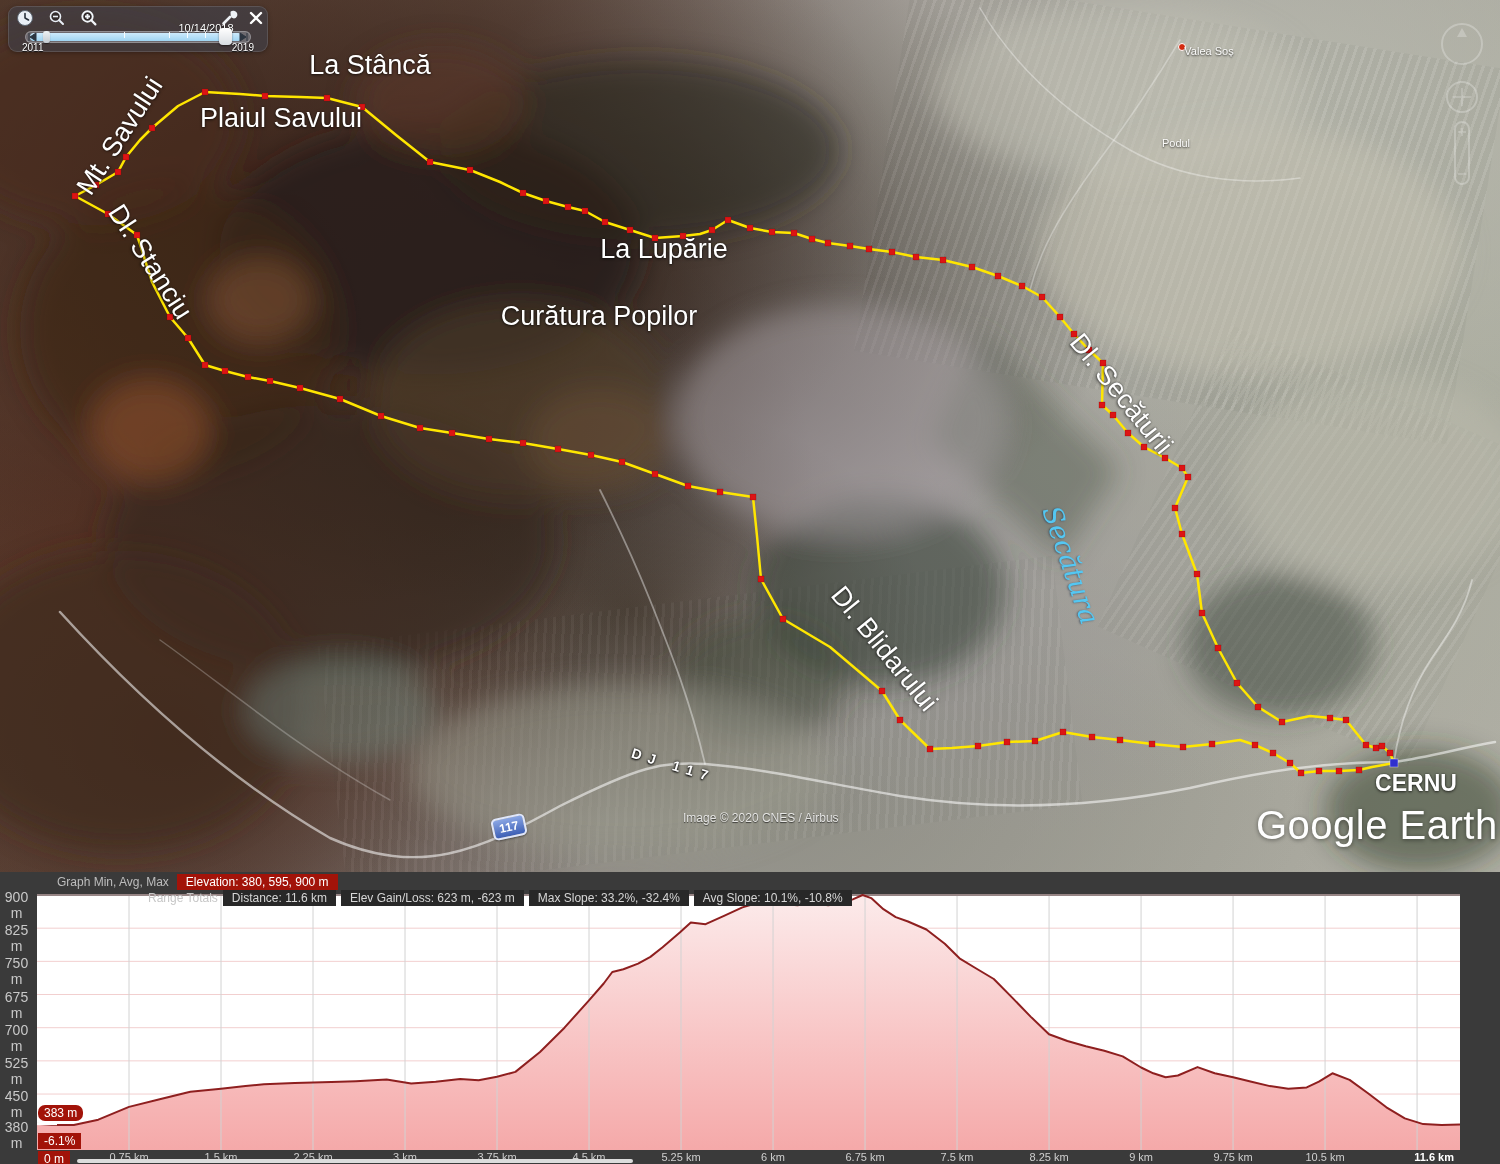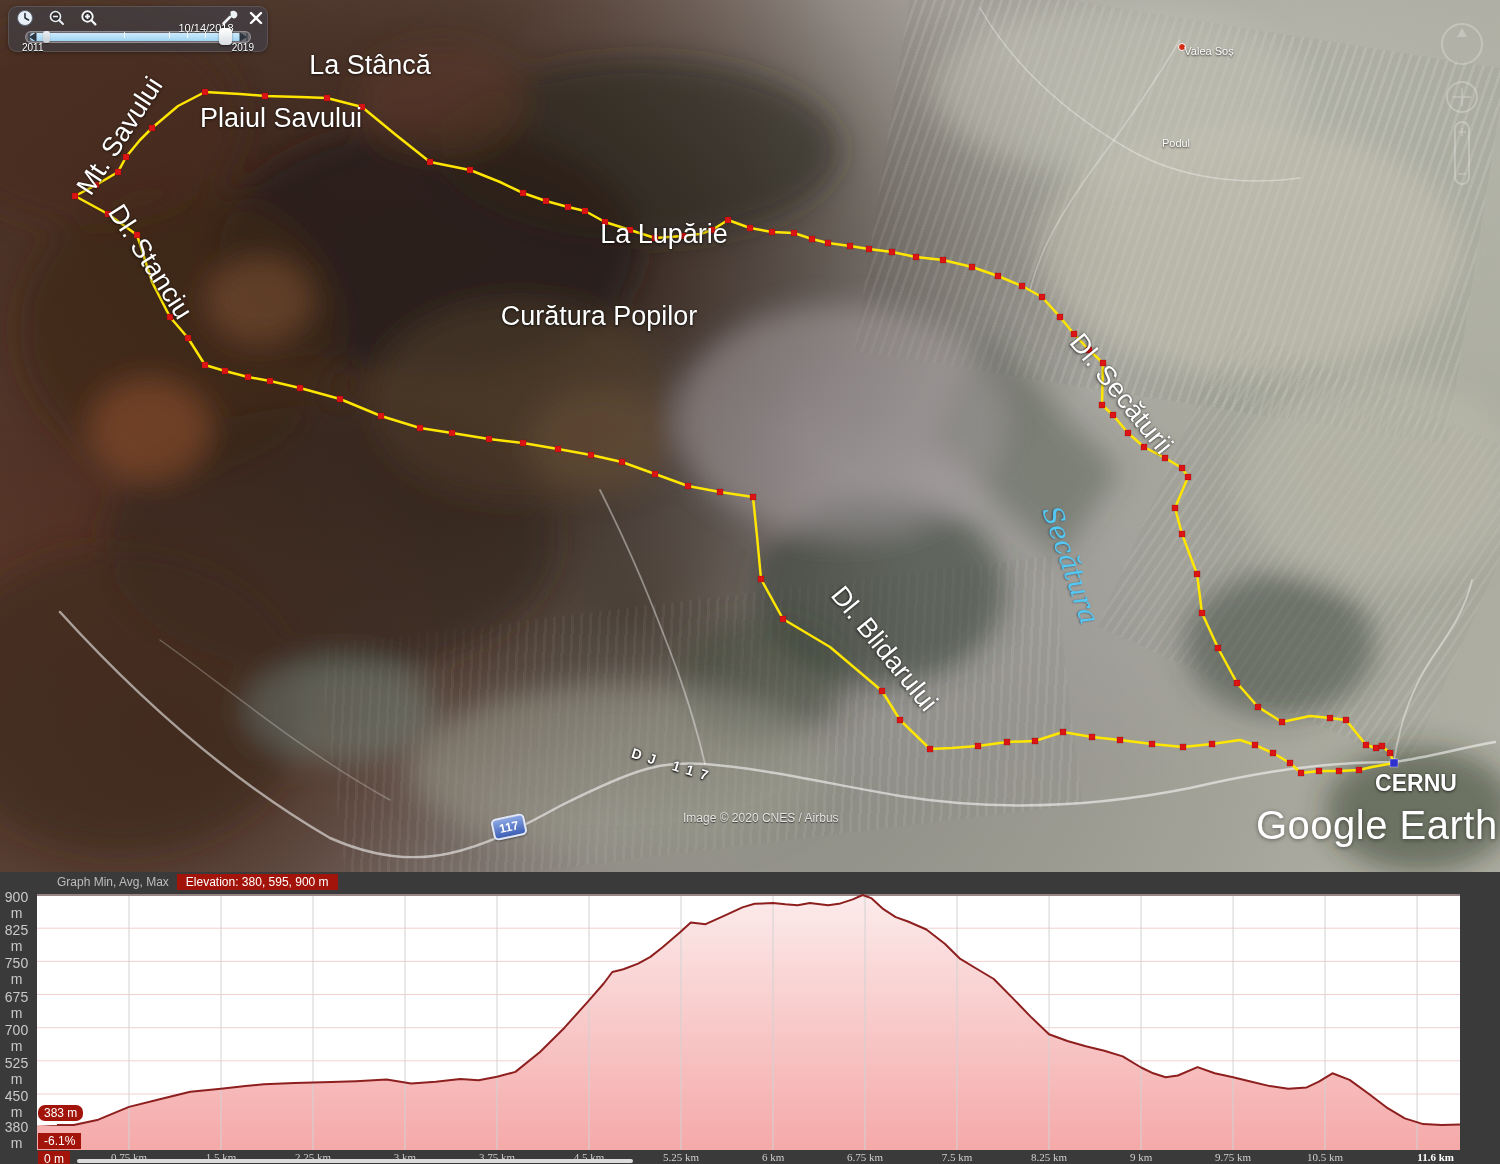--- a/index.html
+++ b/index.html
@@ -63,21 +63,21 @@
   #ts-handle{position:absolute;left:194px;top:-3px;width:13px;height:17px;border-radius:4px;cursor:pointer;
     background:linear-gradient(180deg,#ffffff,#d8dde2);box-shadow:0 1px 2px rgba(0,0,0,.5);}
   #ts-range-handle{position:absolute;left:18px;top:0;width:7px;height:12px;border-radius:3px;cursor:pointer;
     background:linear-gradient(180deg,#eef2f5,#c3cad1);box-shadow:0 1px 1px rgba(0,0,0,.4);}
   .ts-year{position:absolute;top:36px;color:#fff;font-size:10px;text-shadow:0 1px 1px #000;}
 
   
   #profile{position:absolute;left:0;top:872px;width:1500px;height:292px;background:#3a3a3a;}
   #profile-svg{position:absolute;left:0;top:0;}
   .ylab{position:absolute;left:0;width:33px;text-align:center;color:#c9c9c9;font-size:14px;}
-  .xlab{position:absolute;top:279px;color:#cfcfcf;font-size:11px;text-align:center;width:62px;font-family:Liberation Serif, serif;}
+  .xlab{position:absolute;top:279px;color:#cfcfcf;font-size:11px;text-align:center;width:62px;}
   .xlab.last{color:#fff;font-weight:bold;text-align:right;}
   #hdr-row1{position:absolute;left:57px;top:2px;height:16px;display:flex;align-items:center;font-size:12px;color:#bdbdbd;}
   #hdr-row2{position:absolute;left:148px;top:18px;height:15px;display:flex;align-items:center;font-size:12px;color:#c6c6c6;}
   .hdr-box{background:#282828;color:#d6d6d6;padding:1px 9px;margin-left:5px;white-space:nowrap;}
   #hdr-elev{background:#a21309;color:#fff;padding:1px 9px;margin-left:8px;white-space:nowrap;}
   .badge{position:absolute;background:#a21309;color:#fff;font-size:12px;padding:1px 6px;white-space:nowrap;}
   #badge-elev{left:38px;top:233px;border-radius:7px;}
   #badge-slope{left:38px;top:261px;}
   #badge-dist{left:38px;top:279px;}
   #pscrollbar{position:absolute;left:77px;top:287px;width:556px;height:4px;background:#dcdcdc;border-radius:2px;}
@@ -249,21 +249,21 @@
         <rect x="1455" y="122" width="14" height="62" rx="7" stroke-width="2"></rect>
         <path d="M1458,132 h8 M1462,128 v8 M1458,174 h8" stroke-width="1.5"></path>
       </g>
     </svg>
 
     <div id="map-labels">
         <div class="plabel" style="left: 370px; top: 65px; font-size: 27px; transform: translate(-50%, -50%) rotate(0deg);">La Stâncă</div>
         <div class="plabel" style="left: 281px; top: 118px; font-size: 27px; transform: translate(-50%, -50%) rotate(0deg);">Plaiul Savului</div>
         <div class="plabel" style="left: 120px; top: 136px; font-size: 27px; transform: translate(-50%, -50%) rotate(-57deg);">Mt. Savului</div>
         <div class="plabel" style="left: 150px; top: 262px; font-size: 27px; transform: translate(-50%, -50%) rotate(57deg);">Dl. Stanciu</div>
-        <div class="plabel" style="left: 664px; top: 234px; font-size: 27px; transform: translate(-50%, -50%) rotate(0deg);">La Lupărie</div>
+        <div class="plabel" style="left: 664px; top: 249px; font-size: 27px; transform: translate(-50%, -50%) rotate(0deg);">La Lupărie</div>
         <div class="plabel" style="left: 599px; top: 316px; font-size: 27px; transform: translate(-50%, -50%) rotate(0deg);">Curătura Popilor</div>
         <div class="plabel" style="left: 1121px; top: 394px; font-size: 27px; transform: translate(-50%, -50%) rotate(51deg);">Dl. Secăturii</div>
         <div class="plabel" style="left: 884px; top: 649px; font-size: 27px; transform: translate(-50%, -50%) rotate(51deg);">Dl. Blidarului</div>
         <div class="plabel" style="left: 1416px; top: 783px; font-size: 23px; font-weight: 700; transform: translate(-50%, -50%) rotate(0deg);">CERNU</div>
         <div class="plabel water" style="left: 1071px; top: 565px; font-size: 27px; transform: translate(-50%, -50%) rotate(71deg);">Secătura</div>
         <div class="plabel small" style="left: 1209px; top: 51px; transform: translate(-50%, -50%) rotate(0deg);">Valea Soș</div>
         <div class="plabel small" style="left: 1176px; top: 143px; transform: translate(-50%, -50%) rotate(0deg);">Podul</div>
       </div>
 
     <div id="road-label">DJ 117</div>
@@ -377,20 +377,27 @@
         <div class="xlab" style="left: 1110.05px;">9 km</div>
         <div class="xlab" style="left: 1202.06px;">9.75 km</div>
         <div class="xlab" style="left: 1294.06px;">10.5 km</div>
         <div class="xlab last" style="left: 1392px;">11.6 km</div>
       </div>
 
     <div id="hdr-row1">
       <span>Graph Min, Avg, Max</span>
       <span id="hdr-elev">Elevation: 380, 595, 900 m</span>
     </div>
+    <div id="hdr-row2">
+      <span>Range Totals</span>
+      <span class="hdr-box">Distance: 11.6 km</span>
+      <span class="hdr-box">Elev Gain/Loss: 623 m, -623 m</span>
+      <span class="hdr-box">Max Slope: 33.2%, -32.4%</span>
+      <span class="hdr-box">Avg Slope: 10.1%, -10.8%</span>
+    </div>
 
     <div class="badge" id="badge-elev">383 m</div>
     <div class="badge" id="badge-slope">-6.1%</div>
     <div class="badge" id="badge-dist">0 m</div>
 
     <div id="pscrollbar"></div>
   </div>
 </div>
 
 </body></html>

